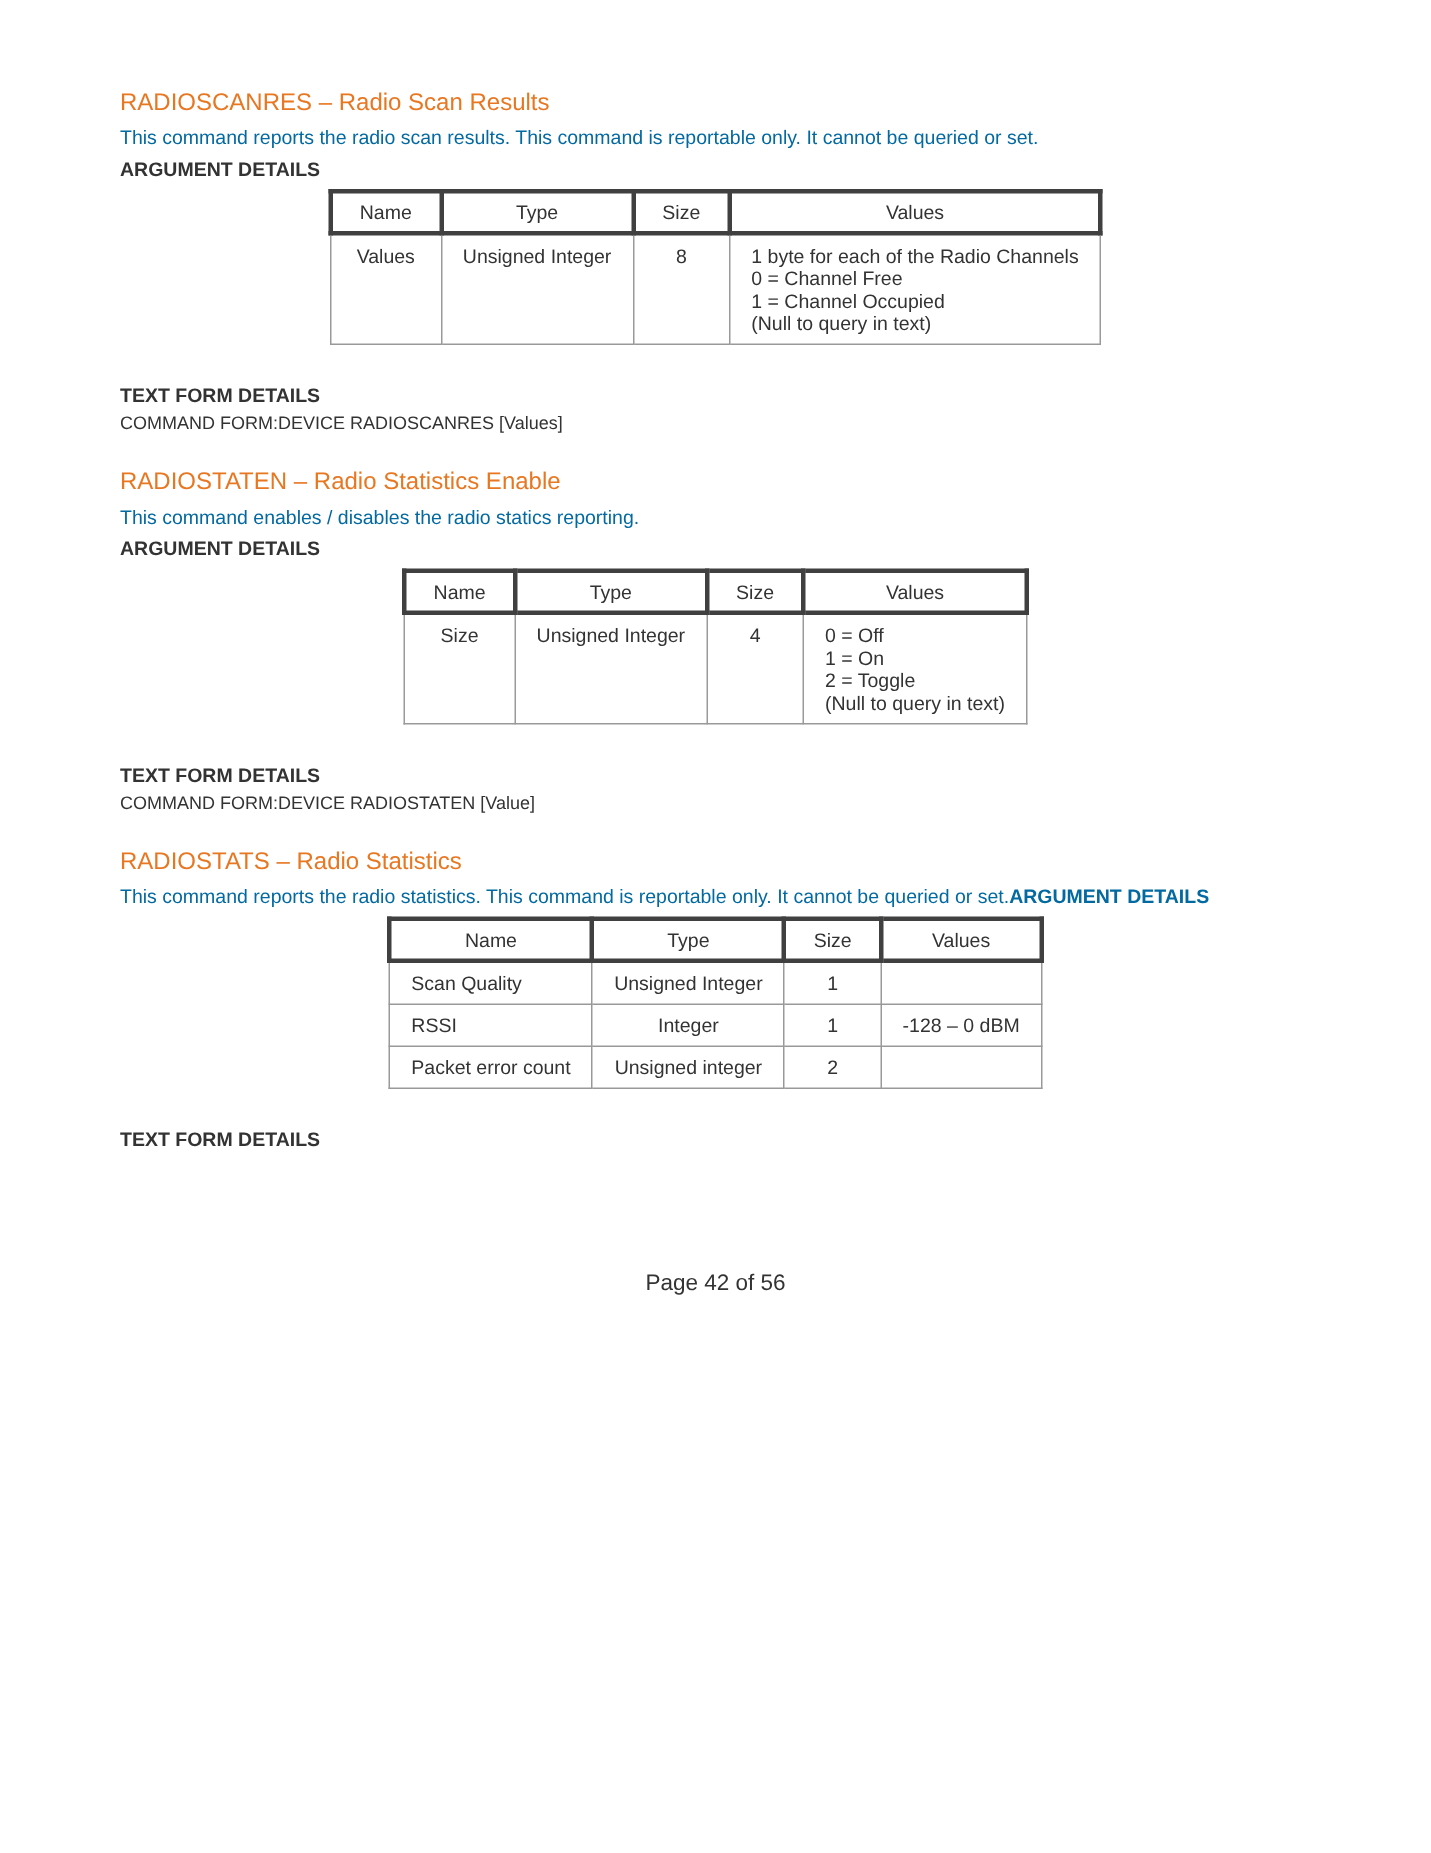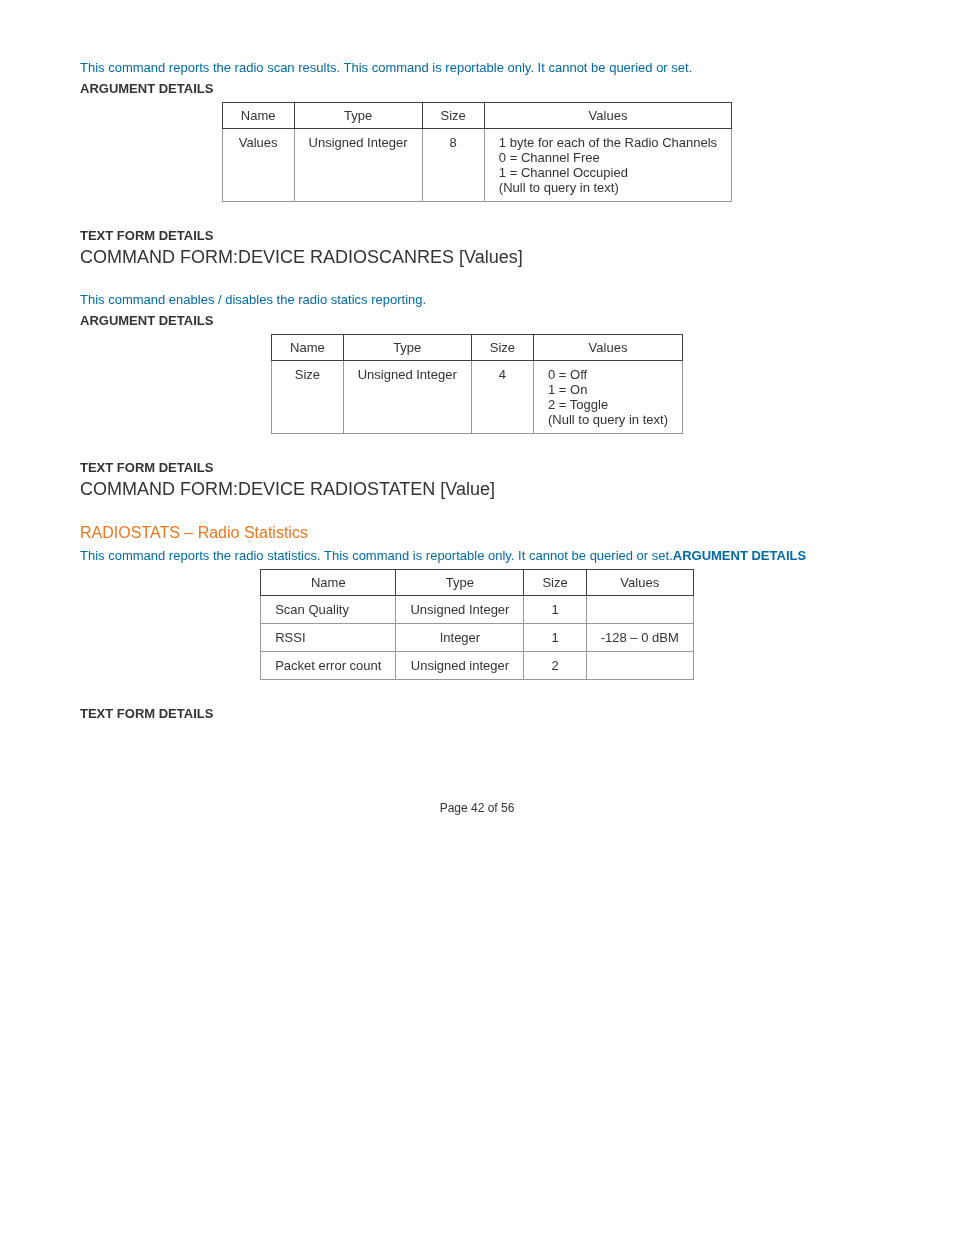--- a/index.html
+++ b/index.html
@@ -38,38 +38,38 @@
     }
 
     .text-form-details-label {
       font-weight: bold;
       font-size: 13px;
       margin-top: 26px;
       margin-bottom: 4px;
     }
 
     .command-form-text {
-      font-size: 18px;
+      font-size: 12px;
       color: #333;
       margin-bottom: 24px;
     }
 
     .table-wrapper {
       display: flex;
       justify-content: center;
       margin-bottom: 10px;
     }
 
     table {
       border-collapse: collapse;
       font-size: 13px;
     }
 
     table th {
-      border: 1px solid #404040;
+      border: 3px solid #404040;
       padding: 5px 18px;
       text-align: center;
       background: #ffffff;
       font-weight: normal;
     }
 
     table td {
       border: 1px solid #999;
       padding: 6px 14px;
       text-align: center;
@@ -81,35 +81,36 @@
       text-align: left;
     }
 
     .section-block {
       margin-bottom: 10px;
     }
 
     .page-footer {
       text-align: center;
       margin-top: 80px;
-      font-size: 12px;
+      font-size: 15px;
       color: #333;
     }
 
     .radiostats-table td:first-child {
       text-align: left;
     }
     .radiostats-table th:first-child {
       text-align: center;
     }
   </style>
 </head>
 <body>
 
 <div class="section-block">
+  <div class="section-title">RADIOSCANRES – Radio Scan Results</div>
   <div class="section-description">This command reports the radio scan results. This command is reportable only. It cannot be queried or set.</div>
   <div class="argument-details-label">ARGUMENT DETAILS</div>
 
   <div class="table-wrapper">
     <table>
       <thead>
         <tr>
           <th>Name</th>
           <th>Type</th>
           <th>Size</th>
@@ -130,20 +131,21 @@
         </tr>
       </tbody>
     </table>
   </div>
 
   <div class="text-form-details-label">TEXT FORM DETAILS</div>
   <div class="command-form-text">COMMAND FORM:DEVICE RADIOSCANRES [Values]</div>
 </div>
 
 <div class="section-block">
+  <div class="section-title">RADIOSTATEN – Radio Statistics Enable</div>
   <div class="section-description">This command enables / disables the radio statics reporting.</div>
   <div class="argument-details-label">ARGUMENT DETAILS</div>
 
   <div class="table-wrapper">
     <table>
       <thead>
         <tr>
           <th>Name</th>
           <th>Type</th>
           <th>Size</th>

